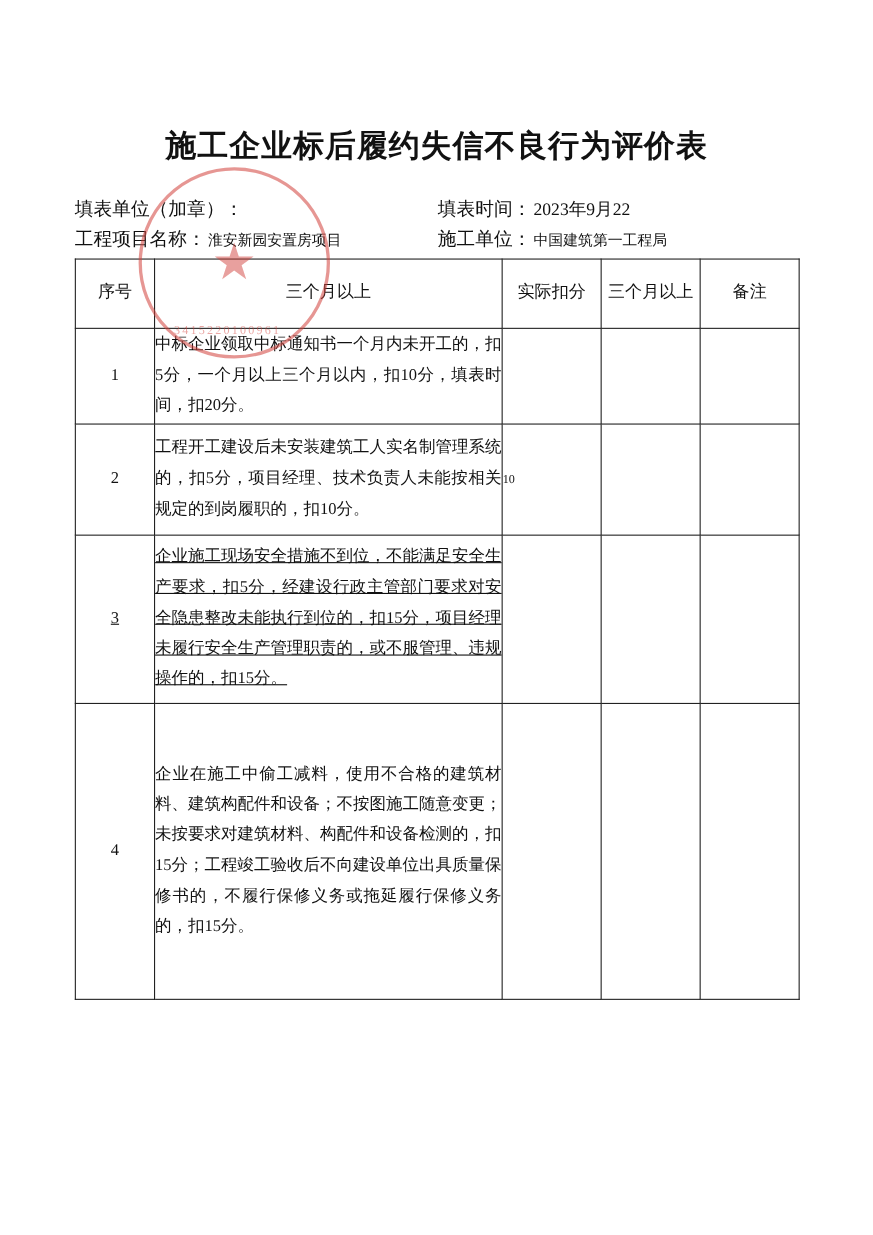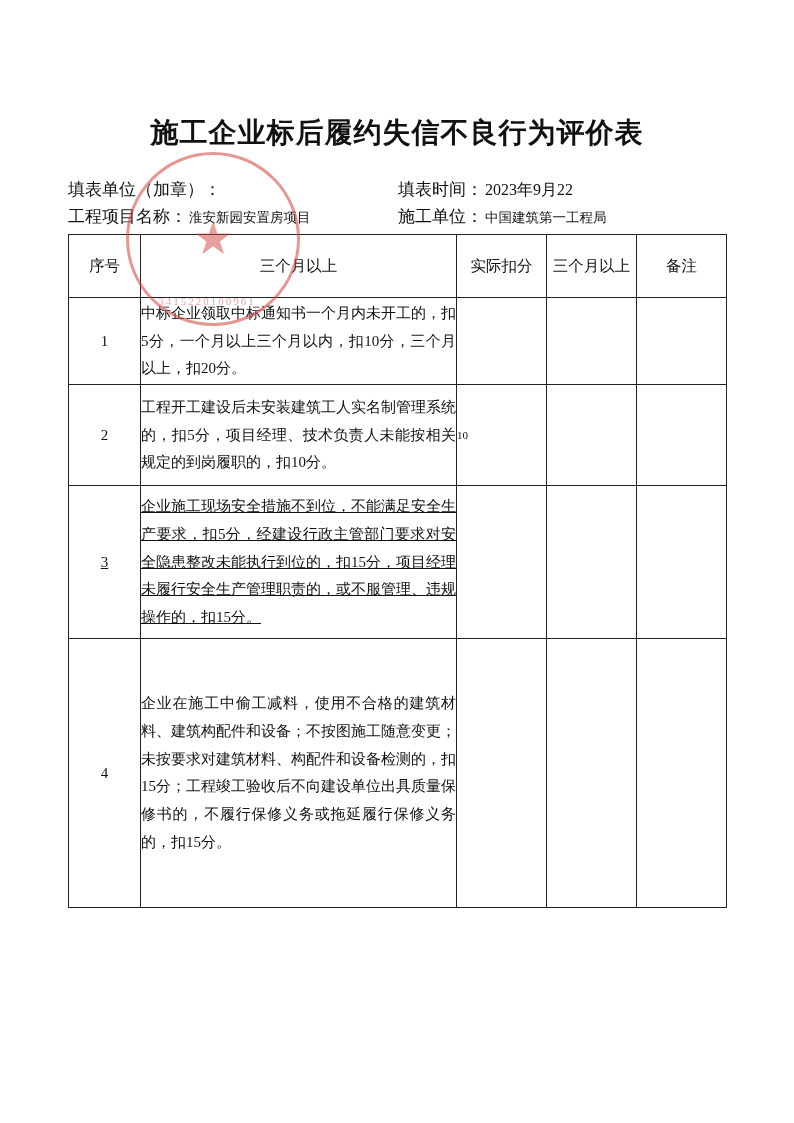--- a/index.html
+++ b/index.html
@@ -211,21 +211,21 @@
         <th>序号</th>
         <th>三个月以上</th>
         <th>实际扣分</th>
         <th>三个月以上</th>
         <th>备注</th>
       </tr>
     </thead>
     <tbody>
       <tr class="row-1">
         <td class="cell-no">1</td>
-        <td class="cell-detail">中标企业领取中标通知书一个月内未开工的，扣5分，一个月以上三个月以内，扣10分，三个月以上，扣20分。</td>
+        <td class="cell-detail">中标企业领取中标通知书一个月内未开工的，扣5分，一个月以上三个月以内，扣10分，填表时间，扣20分。</td>
         <td class="cell-score"></td>
         <td class="cell-empty"></td>
         <td class="cell-empty"></td>
       </tr>
       <tr class="row-2">
         <td class="cell-no">2</td>
         <td class="cell-detail">工程开工建设后未安装建筑工人实名制管理系统的，扣5分，项目经理、技术负责人未能按相关规定的到岗履职的，扣10分。</td>
         <td class="cell-score">10</td>
         <td class="cell-empty"></td>
         <td class="cell-empty"></td>

